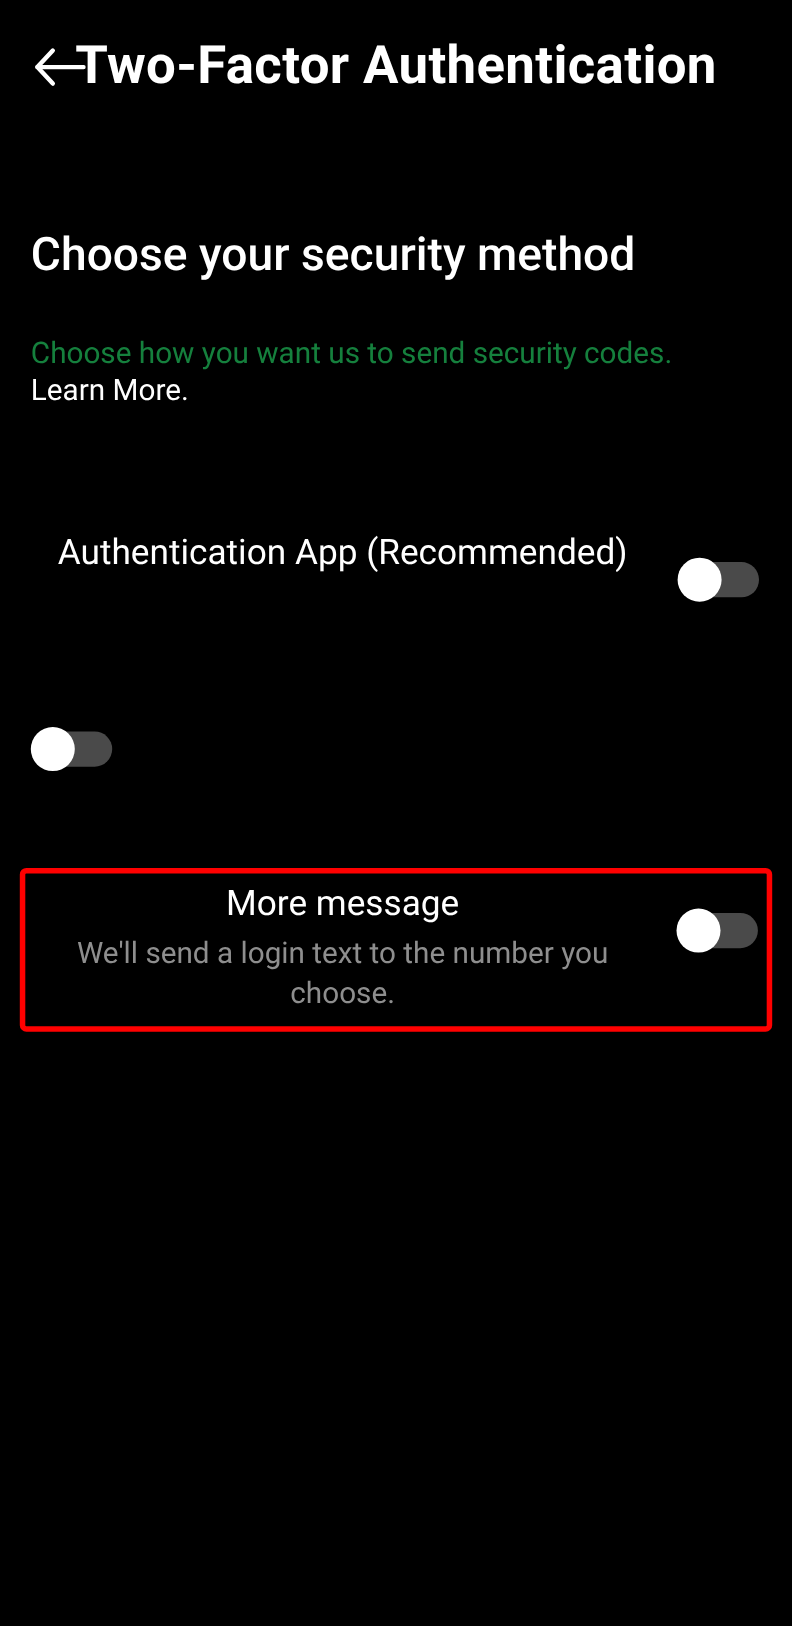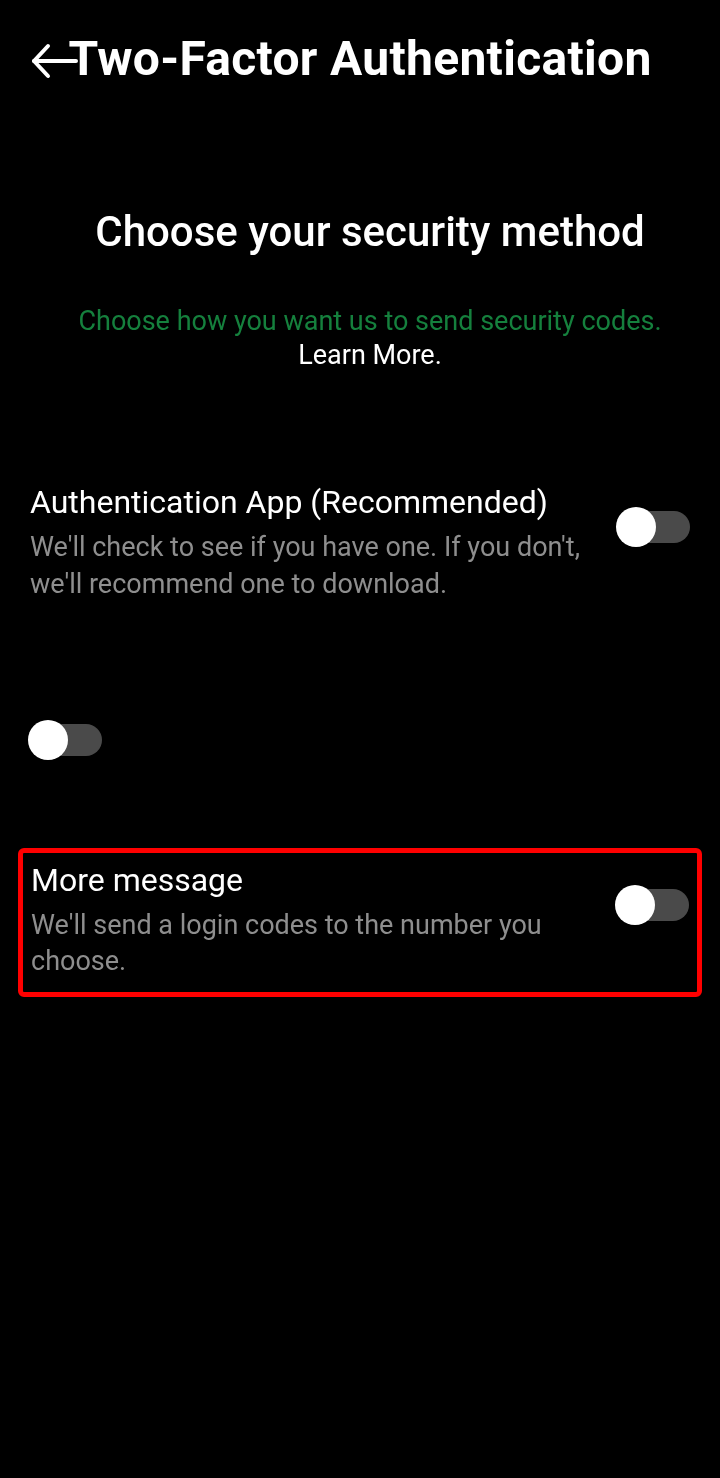--- a/index.html
+++ b/index.html
@@ -31,22 +31,21 @@
       height: 38px;
     }
     .header-title {
       flex: 1;
       text-align: center;
       font-size: 48px;
       font-weight: 700;
       letter-spacing: 0.3px;
     }
     .intro {
-      text-align: center;
-      padding: 100px 40px 50px 60px;
+      padding: 100px 40px 50px 28px;
     }
     .intro-heading {
       font-size: 42px;
       font-weight: 500;
       margin-bottom: 48px;
     }
     .intro-sub {
       font-size: 27px;
       color: #15803d;
       line-height: 1.3;
@@ -57,20 +56,21 @@
     }
     .options {
       padding: 60px 30px 0 30px;
     }
     .option {
       display: flex;
       align-items: flex-start;
       justify-content: space-between;
       margin-bottom: 90px;
       padding: 2px 0;
+      text-align: center;
     }
     .option.highlighted {
       border: 5px solid #ff0000;
       border-radius: 6px;
       margin-left: -12px;
       margin-right: -12px;
       padding: 8px 8px 12px 8px;
       margin-bottom: 0;
     }
     .option-text {
@@ -127,36 +127,35 @@
     <br>
     <span class="learn-more">Learn More.</span>
   </div>
 </div>
 
 <div class="options">
 
   <div class="option">
     <div class="option-text">
       <div class="option-title">Authentication App (Recommended)</div>
-      <div class="option-desc">We'll check to see if you have one. If you don't, we'll recommend one to download.</div>
     </div>
     <div class="toggle">
       <div class="toggle-knob"></div>
     </div>
   </div>
 
   <div class="option">
     <div class="toggle">
       <div class="toggle-knob"></div>
     </div>
   </div>
 
   <div class="option highlighted">
     <div class="option-text">
       <div class="option-title">More message</div>
-      <div class="option-desc">We'll send a login codes to the number you choose.</div>
+      <div class="option-desc">We'll send a login text to the number you choose.</div>
     </div>
     <div class="toggle">
       <div class="toggle-knob"></div>
     </div>
   </div>
 
 </div>
 
 </body></html>

